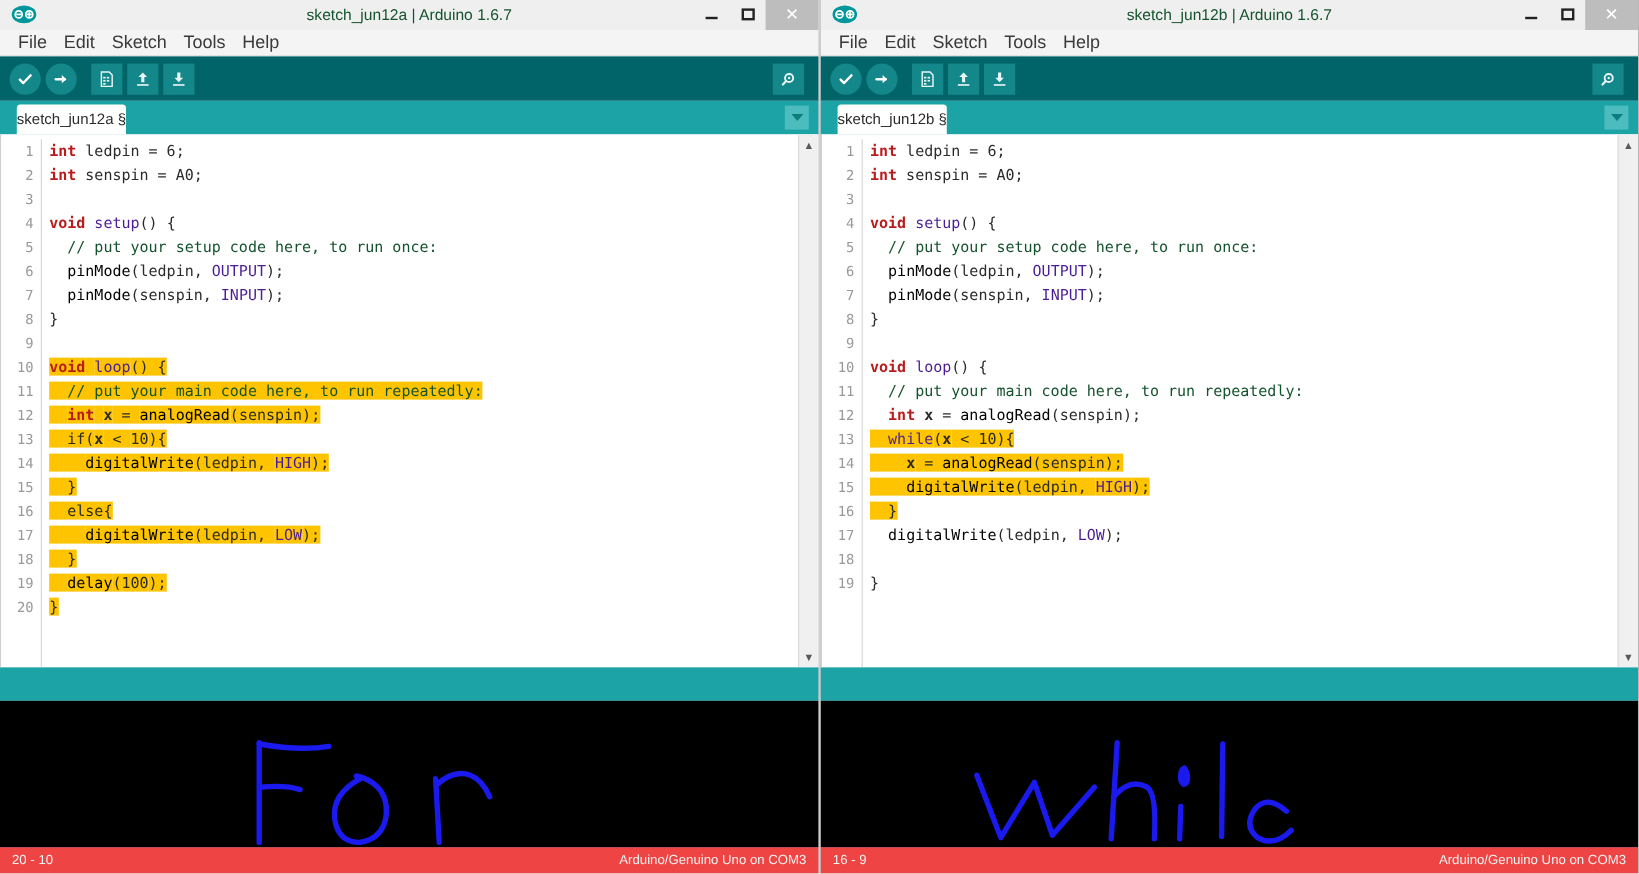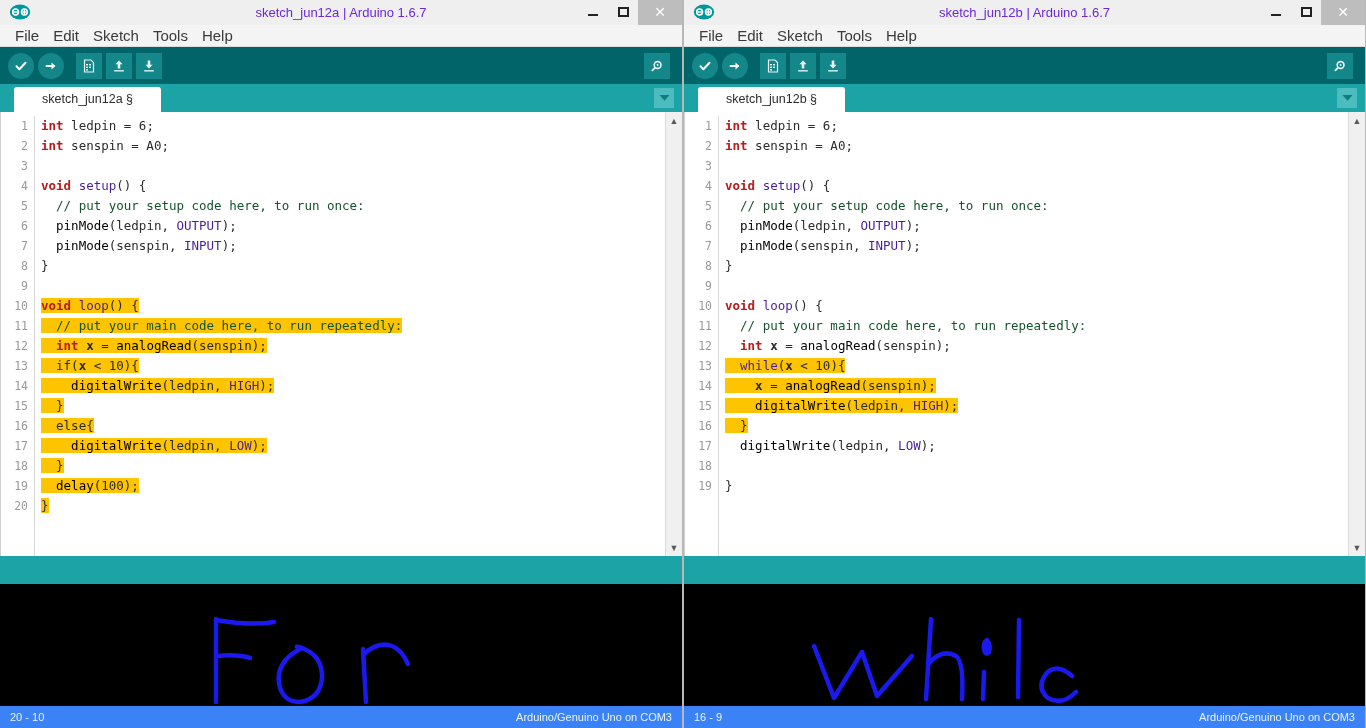--- a/index.html
+++ b/index.html
@@ -30,21 +30,21 @@
     position: relative;
     border-bottom: 1px solid #efefef;
   }
   .app-logo {
     width: 24px; height: 20px; margin-left: 8px;
     display: flex; align-items: center; justify-content: center;
   }
   .app-logo svg { display: block; }
   .title-text {
     position: absolute; left: 0; right: 0; text-align: center;
-    font-size: 13px; color: #6d28d9; line-height: 25px;
+    font-size: 13px; color: #14532d; line-height: 25px;
     pointer-events: none;
   }
   .win-controls { margin-left: auto; display: flex; height: 25px; }
   .win-btn {
     width: 30px; height: 25px;
     display: flex; align-items: center; justify-content: center;
     color: #222; font-size: 12px;
   }
   .win-btn.close { width: 44px; background: #bdbdbd; color: #fff; font-size: 14px; }
   .min-glyph { width: 10px; height: 2px; background: #222; margin-top: 6px; }
@@ -88,21 +88,21 @@
     height: 28px; flex: 0 0 28px;
     background: #1ba3a5;
     display: flex; align-items: flex-end;
     padding-left: 14px;
     position: relative;
   }
   .sketch-tab {
     background: #fff; color: #2b2b2b;
     font-size: 12.5px;
     height: 25px; line-height: 25px;
-    padding: 0 28px;
+    padding: 0 0;
     border-radius: 3px 3px 0 0;
     white-space: nowrap;
   }
   .tab-arrow {
     position: absolute; right: 8px; top: 4px;
     width: 20px; height: 20px;
     background: #4cbcbe;
     display: flex; align-items: center; justify-content: center;
   }
 
@@ -165,21 +165,21 @@
   .ink-canvas {
     flex: 0 0 122px; height: 122px;
     background: #000;
     position: relative; overflow: hidden;
   }
   .ink-canvas svg { position: absolute; left: 0; top: 0; }
 
   
   .statusbar {
     height: 22px; flex: 0 0 22px;
-    background: #3b82f6;
+    background: #ef4444;
     color: #e8f3f3;
     font-size: 11px;
     display: flex; align-items: center;
     padding: 0 10px;
   }
   .status-right { margin-left: auto; }
 </style>
 </head>
 <body>
 

